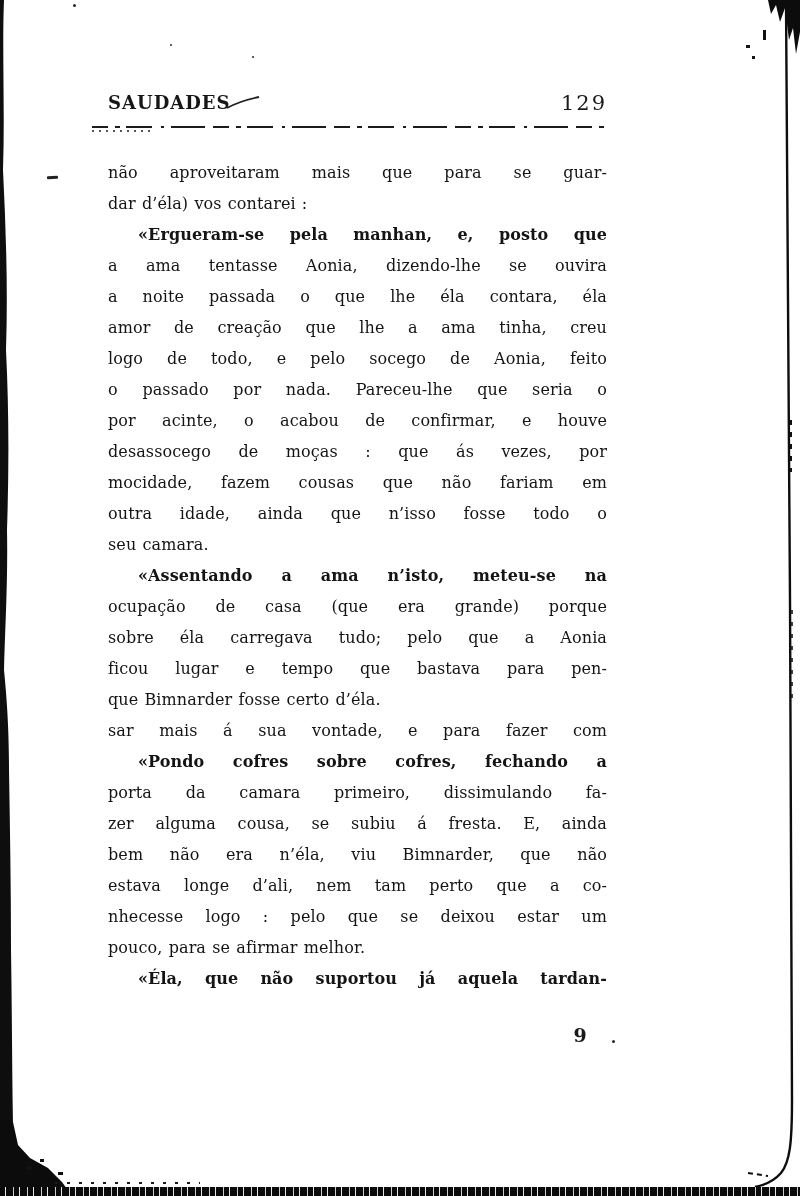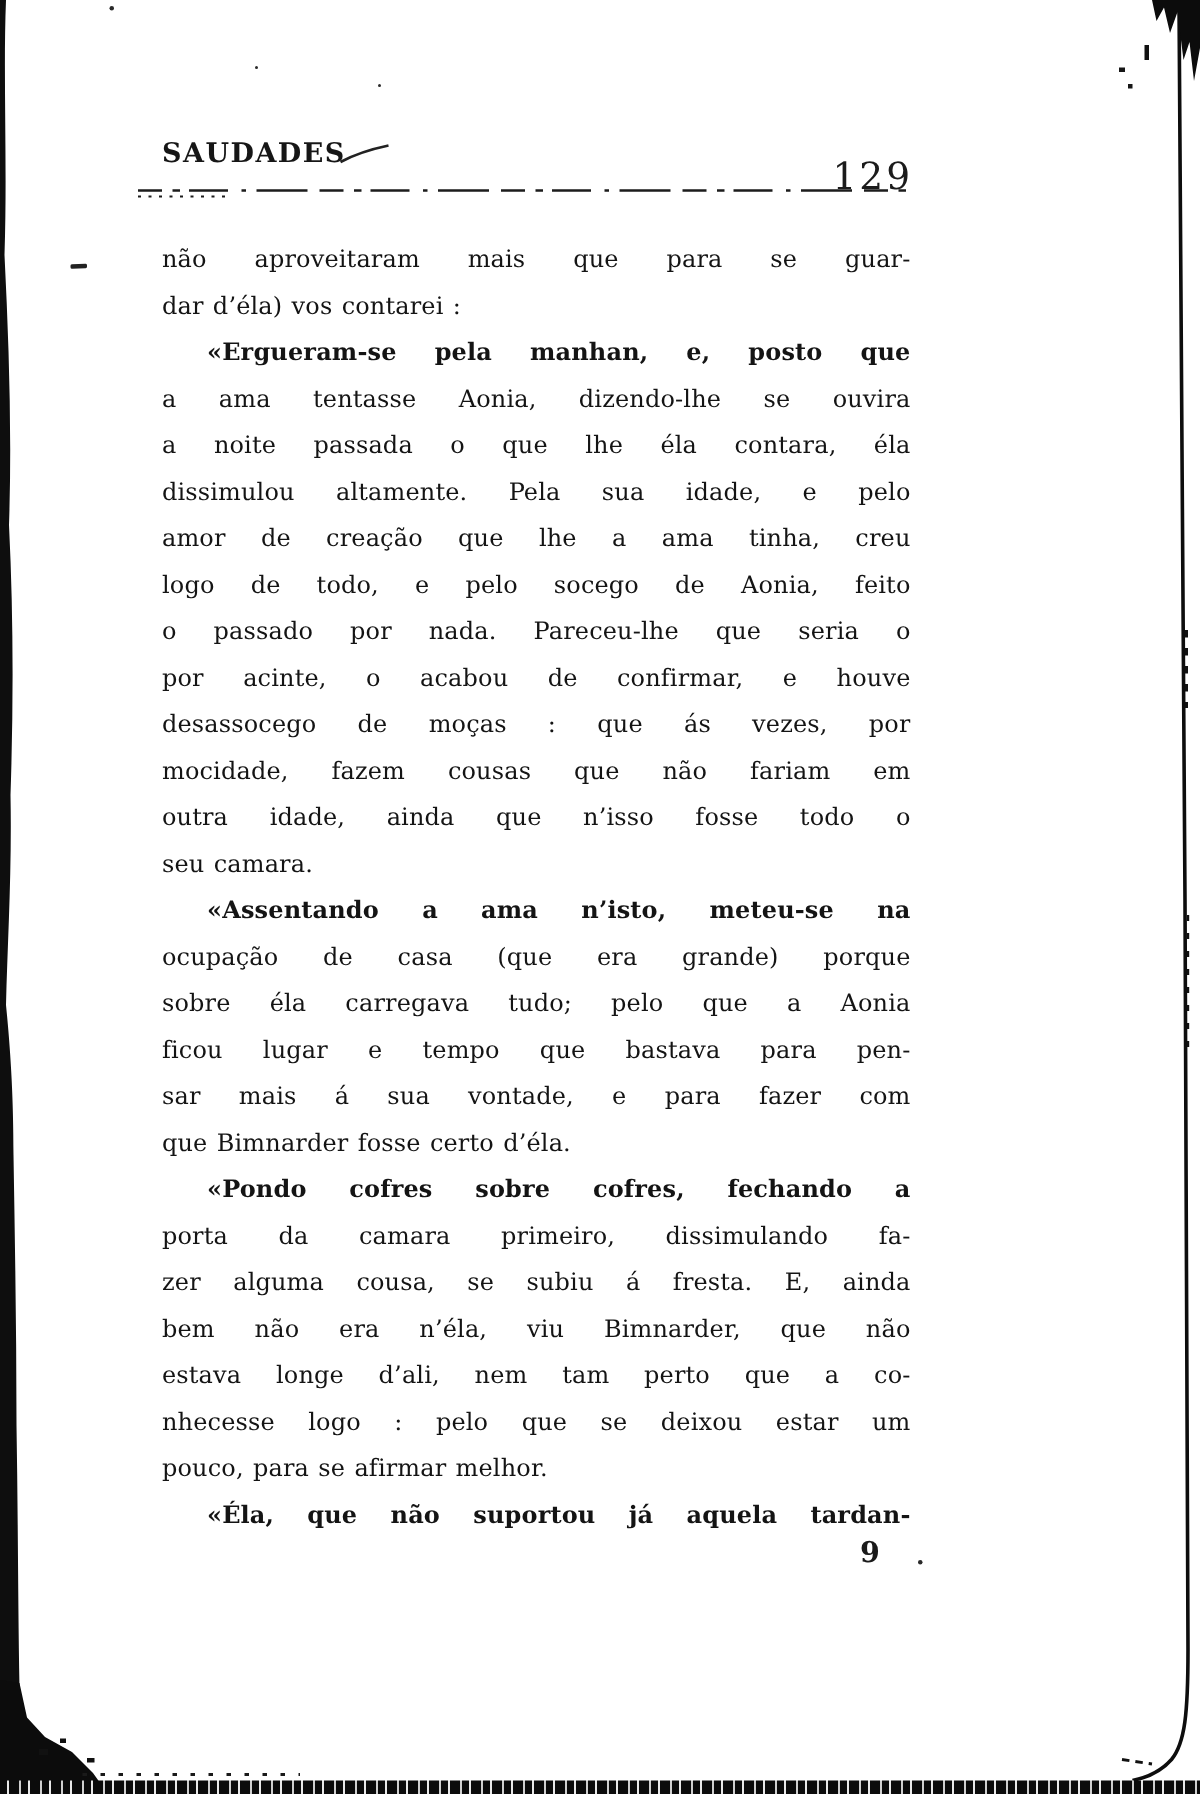--- a/index.html
+++ b/index.html
@@ -10,22 +10,22 @@
   }
   .page { position: absolute; inset: 0; }
 
   
   .running-head-title {
     position: absolute; left: 108px; top: 93px; width: 499px;
     text-align: left; font-size: 18px; font-weight: 700;
     letter-spacing: 1px; color: #161616; line-height: 20px;
   }
   .page-number {
-    position: absolute; top: 107px; left: 555px; width: 52px;
-    text-align: right; font-size: 25px; color: #1b1b1b; line-height: 22px;
+    position: absolute; top: 92px; left: 555px; width: 52px;
+    text-align: right; font-size: 21px; color: #1b1b1b; line-height: 22px;
     letter-spacing: 2px;
   }
 
   
   .body-text {
     position: absolute; left: 108px; top: 157px; width: 499px;
     font-size: 16px; color: #141414;
   }
   .para { margin: 0; }
   .line {
@@ -100,37 +100,36 @@
 
   <div class="body-text">
       <div class="para">
         <div class="line">não aproveitaram mais que para se guar-</div>
         <div class="line last">dar d’éla) vos contarei :</div>
       </div>
       <div class="para">
         <div class="line indent">«Ergueram-se pela manhan, e, posto que</div>
         <div class="line">a ama tentasse Aonia, dizendo-lhe se ouvira</div>
         <div class="line">a noite passada o que lhe éla contara, éla</div>
-        <div class="line">dissimulou altamente. Pela sua idade, e pelo</div>
         <div class="line">amor de creação que lhe a ama tinha, creu</div>
         <div class="line">logo de todo, e pelo socego de Aonia, feito</div>
         <div class="line">o passado por nada. Pareceu-lhe que seria o</div>
         <div class="line">por acinte, o acabou de confirmar, e houve</div>
         <div class="line">desassocego de moças : que ás vezes, por</div>
         <div class="line">mocidade, fazem cousas que não fariam em</div>
         <div class="line">outra idade, ainda que n’isso fosse todo o</div>
         <div class="line last">seu camara.</div>
       </div>
       <div class="para">
         <div class="line indent">«Assentando a ama n’isto, meteu-se na</div>
         <div class="line">ocupação de casa (que era grande) porque</div>
         <div class="line">sobre éla carregava tudo; pelo que a Aonia</div>
         <div class="line">ficou lugar e tempo que bastava para pen-</div>
+        <div class="line last">que Bimnarder fosse certo d’éla.</div>
         <div class="line">sar mais á sua vontade, e para fazer com</div>
-        <div class="line last">que Bimnarder fosse certo d’éla.</div>
       </div>
       <div class="para">
         <div class="line indent">«Pondo cofres sobre cofres, fechando a</div>
         <div class="line">porta da camara primeiro, dissimulando fa-</div>
         <div class="line">zer alguma cousa, se subiu á fresta. E, ainda</div>
         <div class="line">bem não era n’éla, viu Bimnarder, que não</div>
         <div class="line">estava longe d’ali, nem tam perto que a co-</div>
         <div class="line">nhecesse logo : pelo que se deixou estar um</div>
         <div class="line last">pouco, para se afirmar melhor.</div>
       </div>

